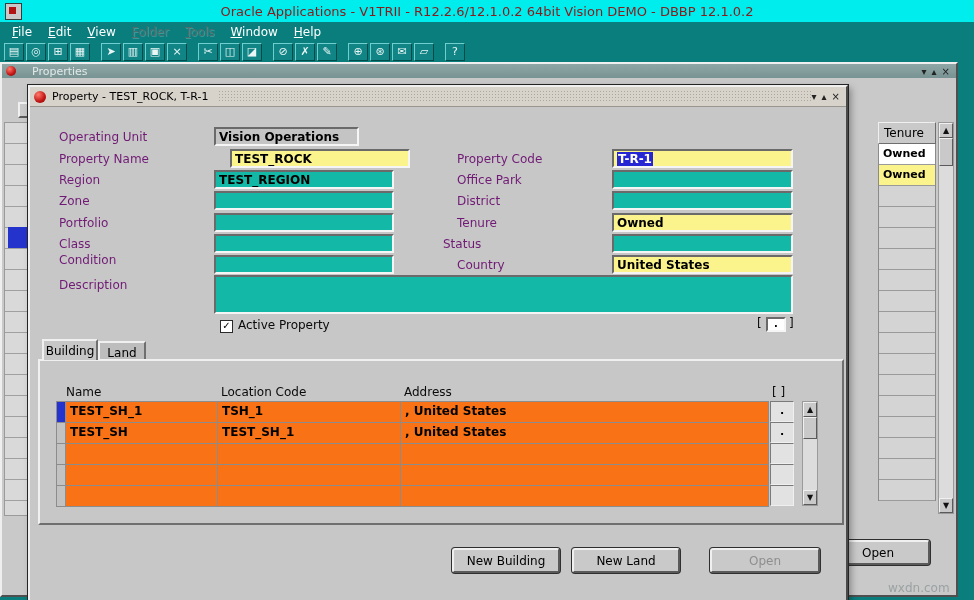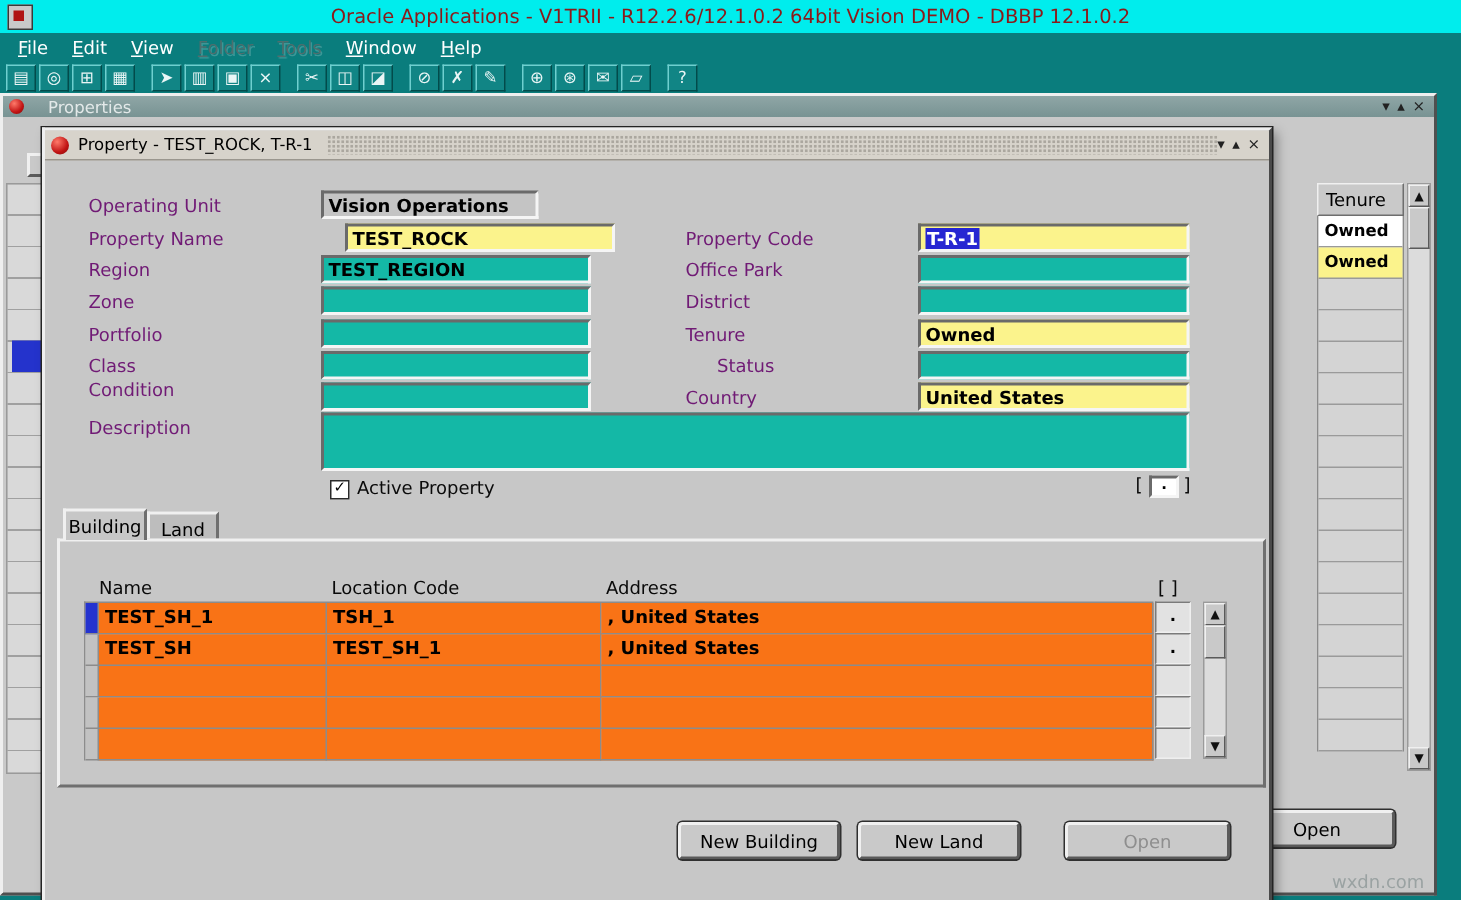--- a/index.html
+++ b/index.html
@@ -258,21 +258,21 @@
 
     <span class="lbl" style="left:427px;top:86px;">Office Park</span>
     <div class="fld" style="left:582px;top:83px;width:181px;"></div>
 
     <span class="lbl" style="left:427px;top:107px;">District</span>
     <div class="fld" style="left:582px;top:104px;width:181px;"></div>
 
     <span class="lbl" style="left:427px;top:129px;">Tenure</span>
     <div class="fld yellow" style="left:582px;top:126px;width:181px;">Owned</div>
 
-    <span class="lbl" style="left:448px;top:150px;">Status</span>
+    <span class="lbl" style="left:413px;top:150px;">Status</span>
     <div class="fld" style="left:582px;top:147px;width:181px;"></div>
 
     <span class="lbl" style="left:427px;top:171px;">Country</span>
     <div class="fld yellow" style="left:582px;top:168px;width:181px;">United States</div>
 
     <div class="chk"><span>✓</span></div>
     <span class="chk-label">Active Property</span>
     <span class="bracket" style="left:727px;">[</span>
     <div class="ff-box">.</div>
     <span class="bracket" style="left:759px;">]</span>

